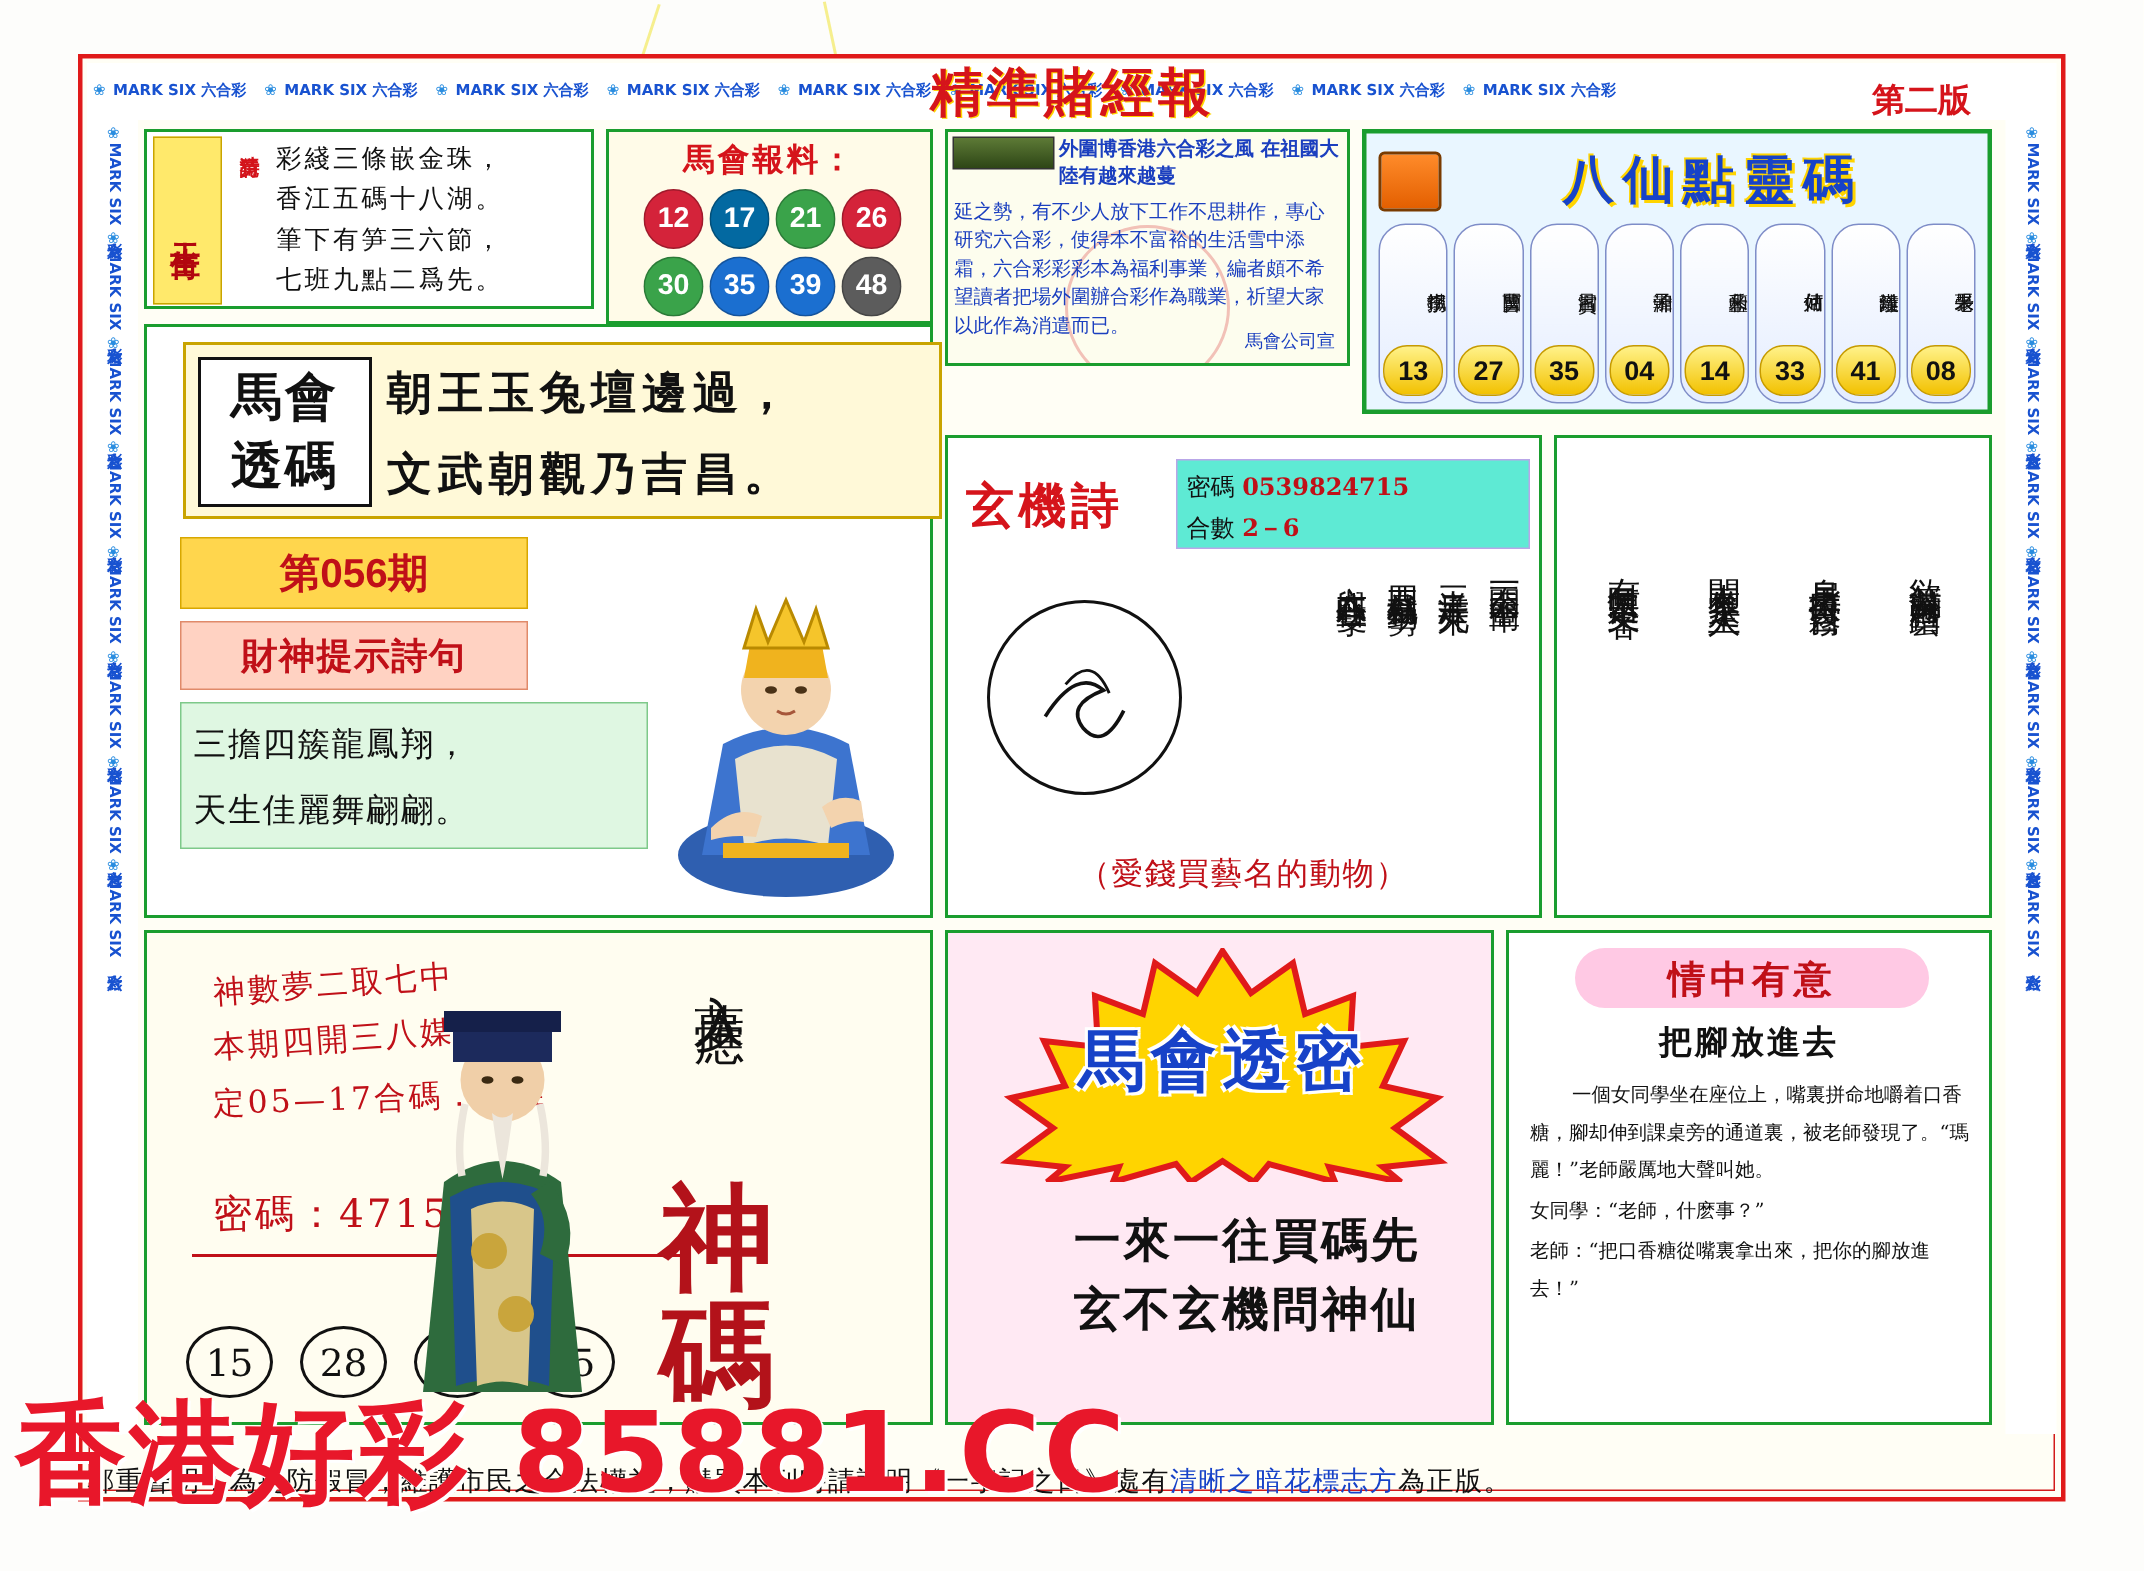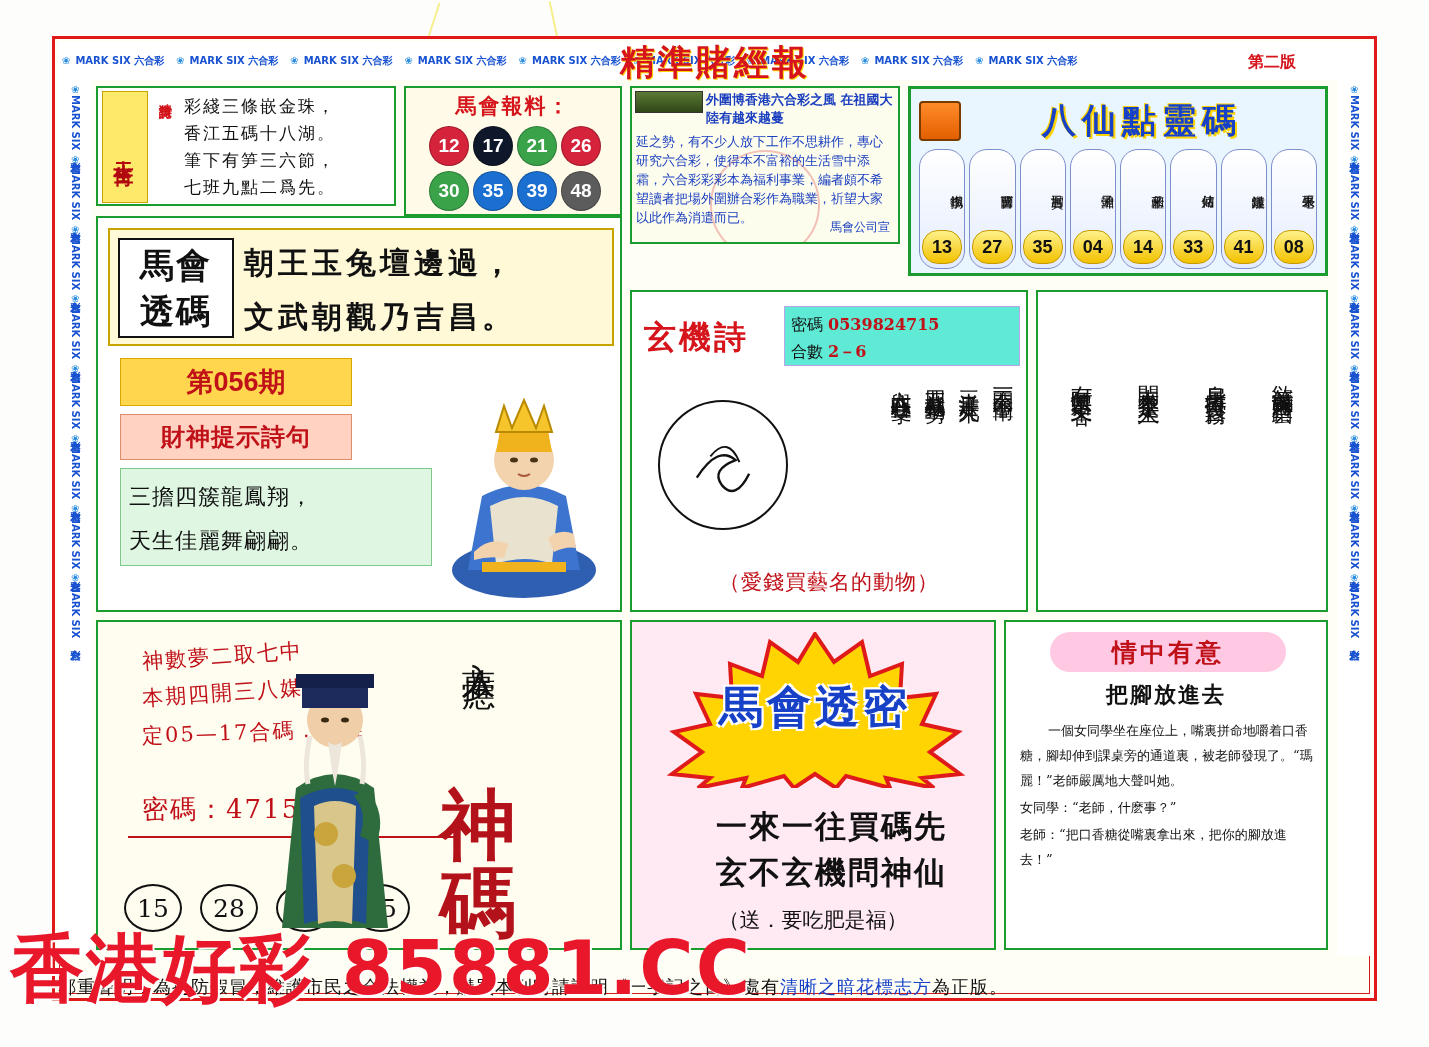--- a/index.html
+++ b/index.html
@@ -62,21 +62,21 @@
     position:absolute; left:545px; top:40px; width:340px; height:42px;
     text-align:center;
     font-size:35px; font-weight:bold; color:#d5141b;
     font-family:"DejaVu Serif", serif;
     letter-spacing:3px;
     line-height:44px;
     text-shadow:1px 1px 0 #ffd400;
   }
   .edition {
     position:absolute; left:1248px; top:52px; width:90px;
-    color:#d5141b; font-size:16px; font-weight:bold;
+    color:#d5141b; font-size:22px; font-weight:bold;
     font-family:"DejaVu Serif", serif;
   }
 
   
   .panel { position:absolute; }
 
   
   #p-zodiac {
     left:96px; top:86px; width:300px; height:120px;
     border:2px solid #1a9d2e;
@@ -200,21 +200,21 @@
     display:flex; align-items:center; justify-content:center;
     font-family:"Liberation Sans", sans-serif;
   }
 
   
   #p-matou {
     left:96px; top:216px; width:526px; height:396px;
     border:2px solid #1a9d2e; background:#ffffff;
   }
   #p-matou .codebox {
-    position:absolute; left:10px; top:10px; width:506px; height:118px;
+    position:absolute; left:24px; top:10px; width:506px; height:118px;
     background:#fff9d8; border:2px solid #c9a400;
   }
   #p-matou .codebox .tag {
     position:absolute; left:8px; top:8px; width:116px; height:100px;
     border:2px solid #111; background:#fff;
     font-size:34px; font-weight:bold; color:#111;
     font-family:"DejaVu Serif", serif;
     display:flex; align-items:center; justify-content:center;
     letter-spacing:2px;
     line-height:46px;
@@ -468,21 +468,21 @@
       <div>香江五碼十八湖。</div>
       <div>筆下有笋三六節，</div>
       <div>七班九點二爲先。</div>
     </div>
   </div>
 
   <div class="panel" id="p-report">
     <div class="title">馬會報料：</div>
     <div class="balls" id="report-balls">
         <div class="ball" style="background: rgb(212, 35, 58);">12</div>
-        <div class="ball" style="background: #0f172a;">17</div>
+        <div class="ball" style="background: #0369a1;">17</div>
         <div class="ball" style="background: rgb(58, 163, 74);">21</div>
         <div class="ball" style="background: rgb(212, 35, 58);">26</div>
         <div class="ball" style="background: rgb(58, 163, 74);">30</div>
         <div class="ball" style="background: rgb(27, 111, 208);">35</div>
         <div class="ball" style="background: rgb(27, 111, 208);">39</div>
         <div class="ball" style="background: rgb(92, 92, 92);">48</div>
       </div>
   </div>
 
   <div class="panel" id="p-article">
@@ -634,21 +634,20 @@
 
   <div class="panel" id="p-star">
     <div class="starwrap">
       <svg viewBox="0 0 338 156" width="338" height="156">
         <polygon points="169,2 188,30 216,10 224,44 256,32 254,66 290,62 276,92 312,100 284,120 314,142 276,146 288,156 240,146 244,156 200,144 190,156 169,142 148,156 138,144 96,156 100,146 52,156 64,146 26,142 56,120 28,100 64,92 50,62 86,66 84,32 116,44 124,10 152,30" fill="#ffd400" stroke="#e01a1a" stroke-width="4"></polygon>
       </svg>
       <div class="startxt">馬會透密</div>
     </div>
     <div class="ln ln1">一來一往買碼先</div>
     <div class="ln ln2">玄不玄機問神仙</div>
-    <div class="note">（送．要吃肥是福）</div>
   </div>
 
   <div class="panel" id="p-joke">
     <div class="pill">情中有意</div>
     <div class="sub">把腳放進去</div>
     <div class="body">
       <p class="ind">一個女同學坐在座位上，嘴裏拼命地嚼着口香糖，腳却伸到課桌旁的通道裏，被老師發現了。“瑪麗！”老師嚴厲地大聲叫她。</p>
       <p>女同學：“老師，什麽事？”</p>
       <p>老師：“把口香糖從嘴裏拿出來，把你的腳放進去！”</p>
     </div>

